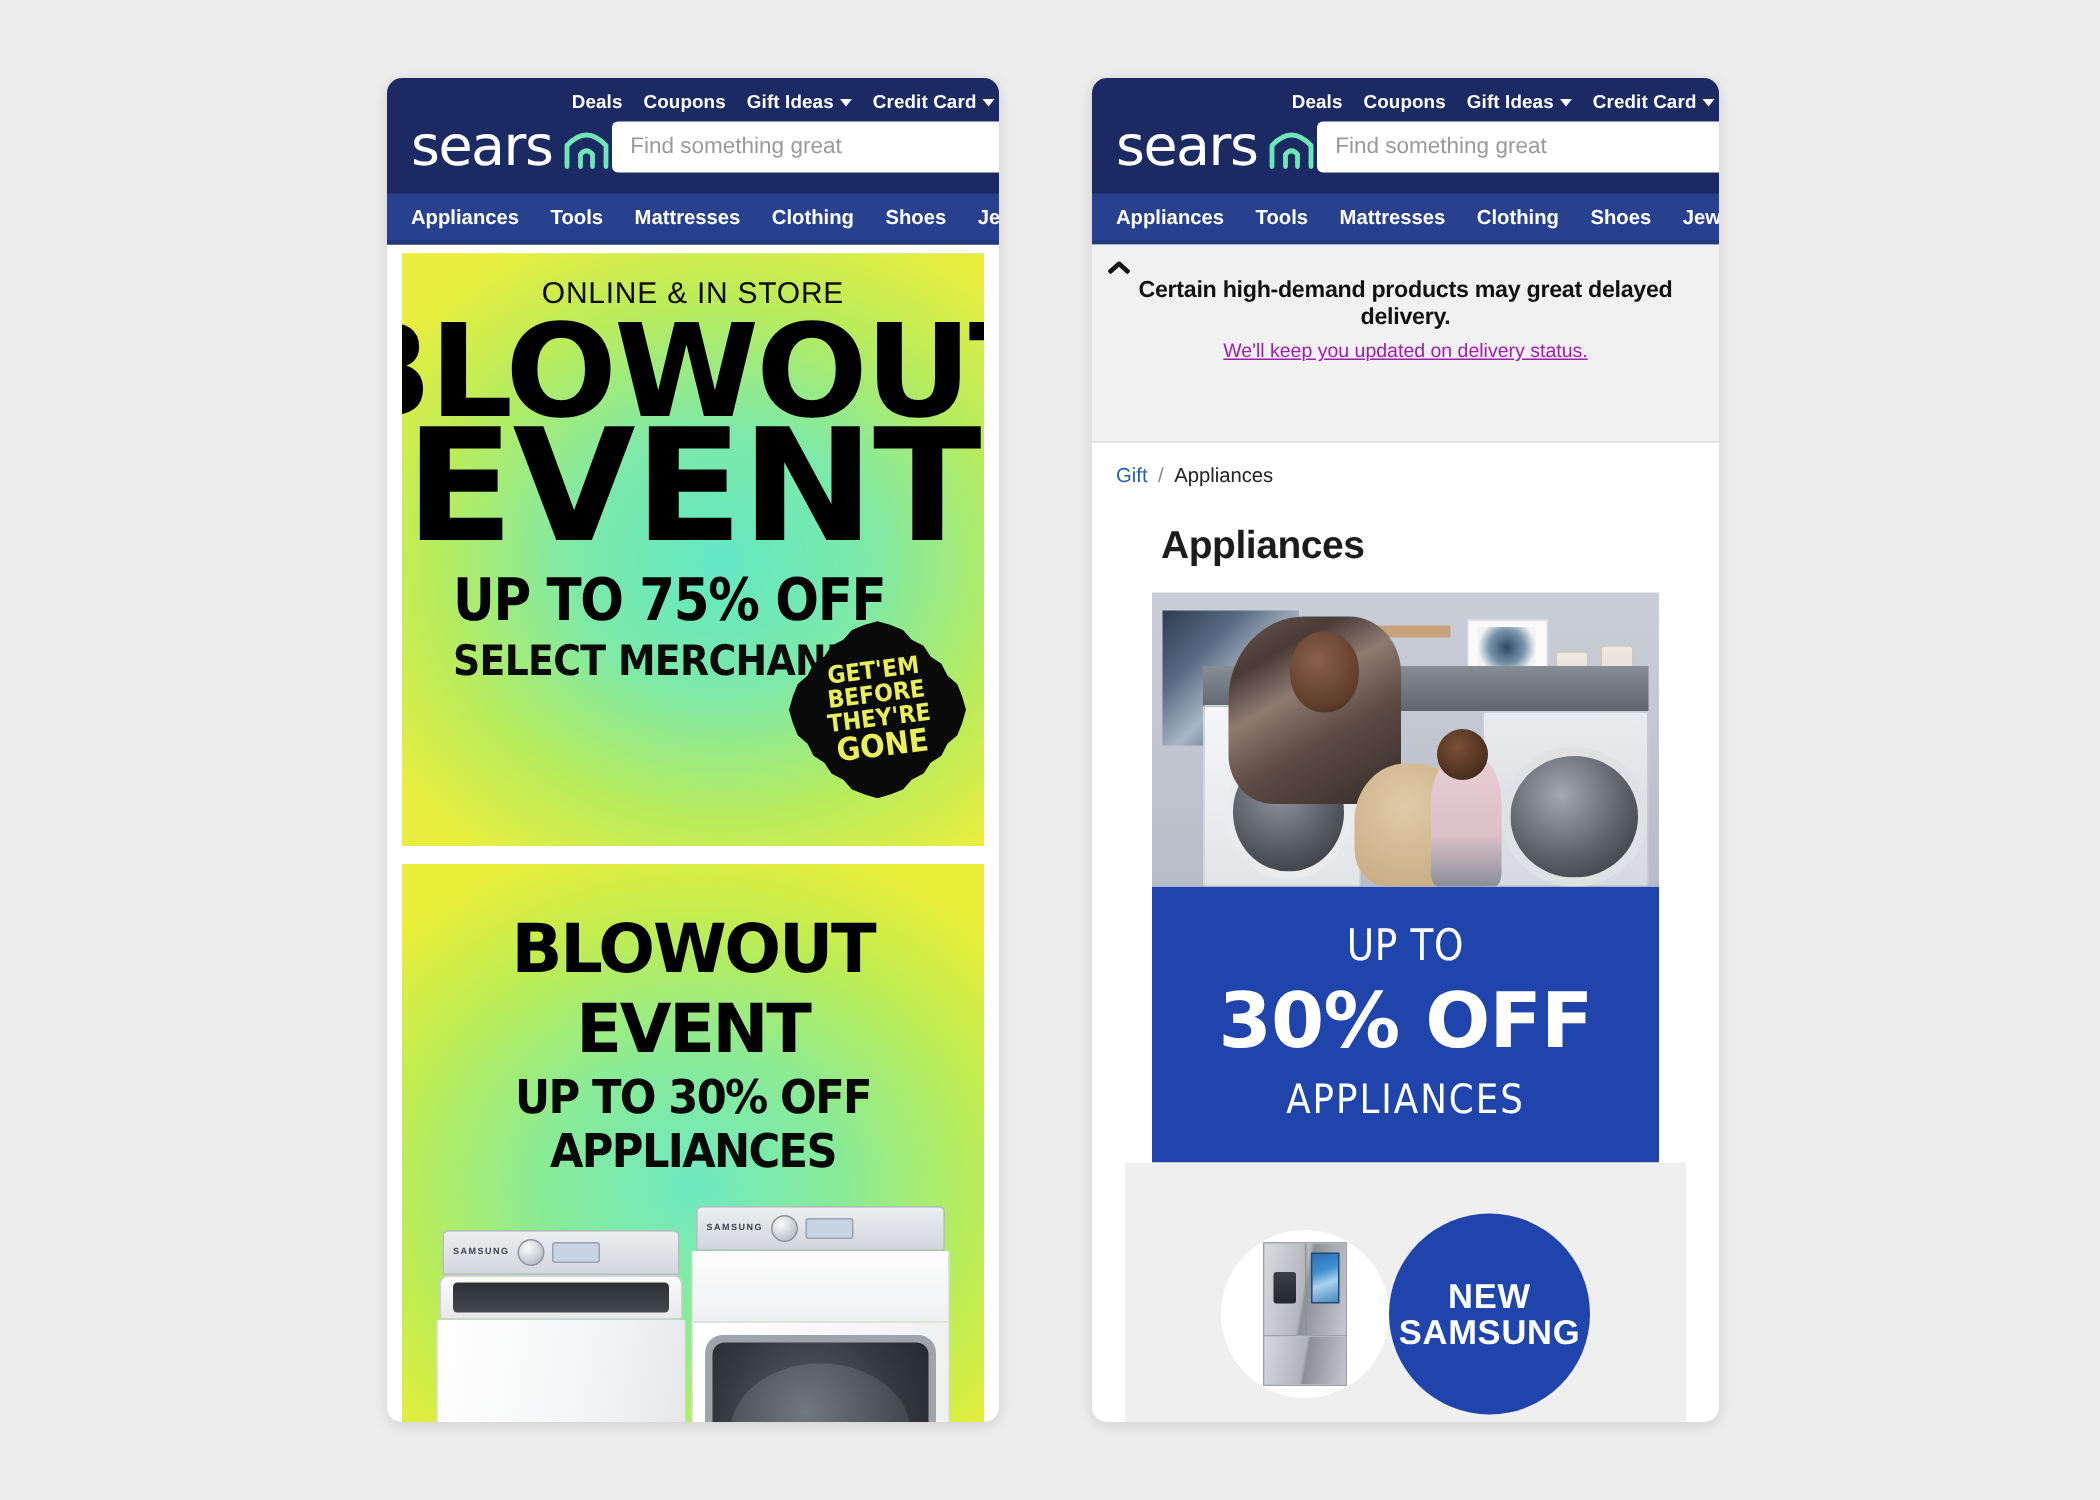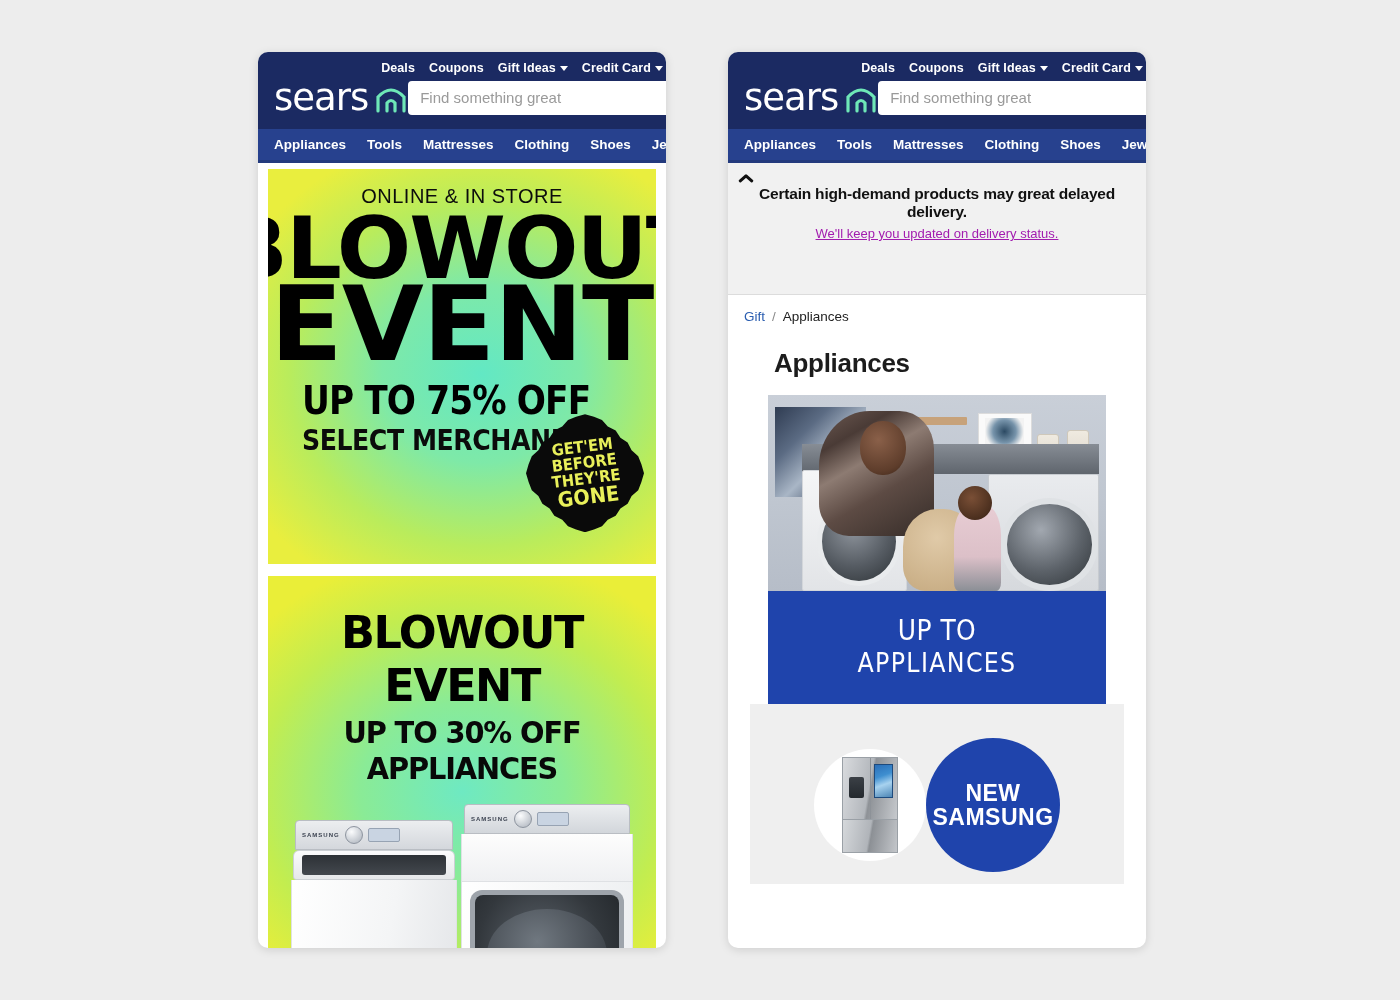--- a/index.html
+++ b/index.html
@@ -417,20 +417,21 @@
         <div class="hp-washer"></div>
         <div class="hp-dryer"></div>
         <div class="hp-man">
             <span class="hp-head"></span>
           </div>
         <div class="hp-bear"></div>
         <div class="hp-kid"></div>
       </div>
       <div class="blue-banner">
         <span class="bb-up">UP TO</span>
+        <span class="bb-pct">30% OFF</span>
         <span class="bb-appl">APPLIANCES</span>
       </div>
     </div>
 
     <div class="tiles">
       <div class="tile-circle">
         <div class="fridge">
           <div class="fridge-top">
             <div class="fridge-left">
                 <span class="fridge-disp"></span>

